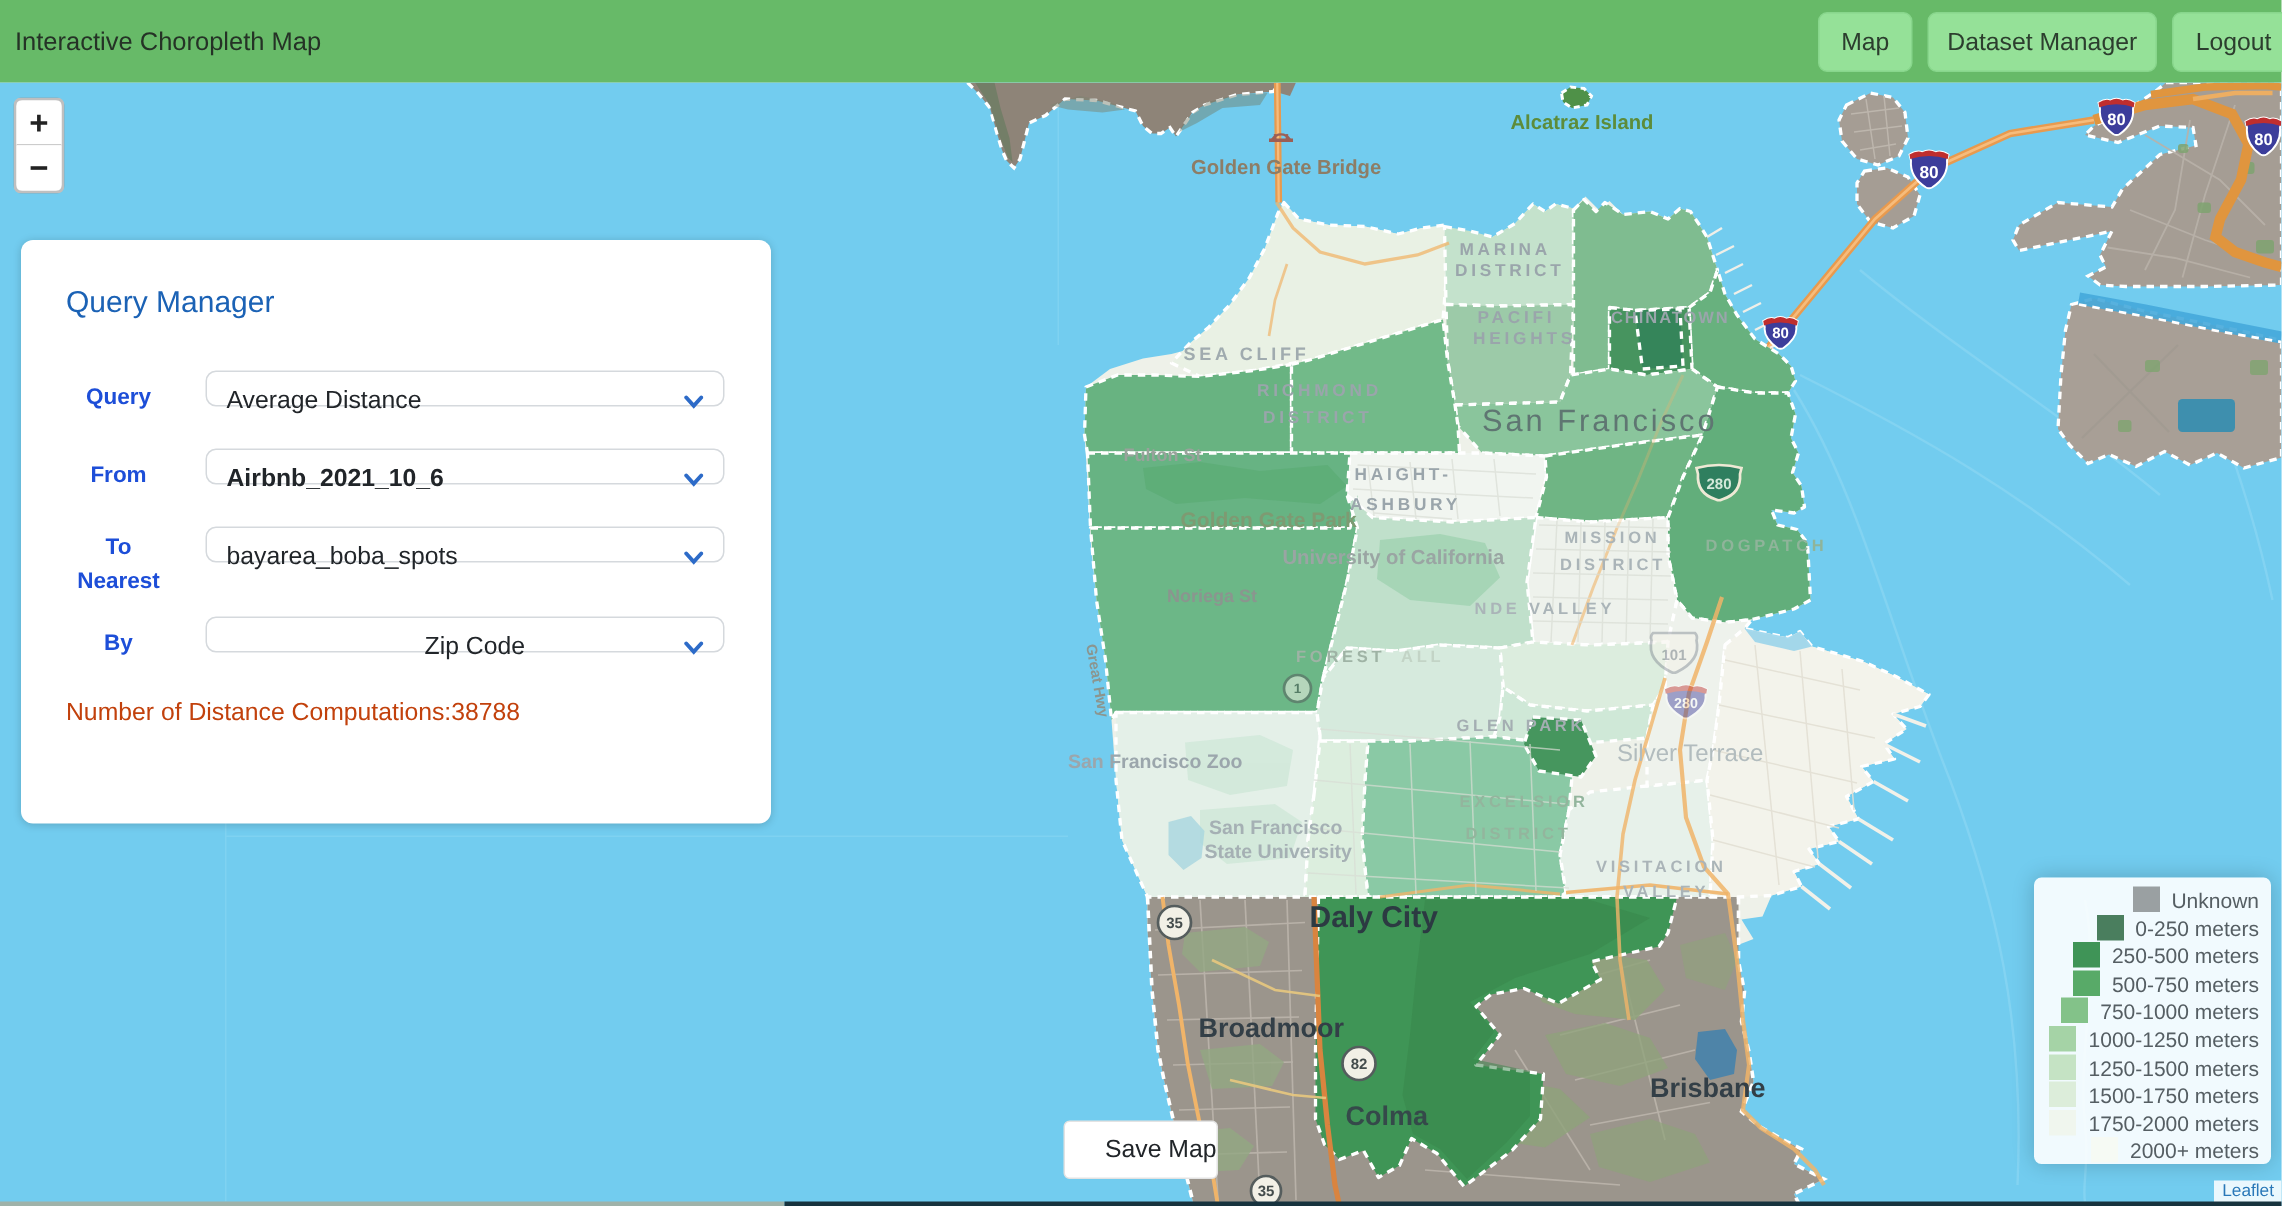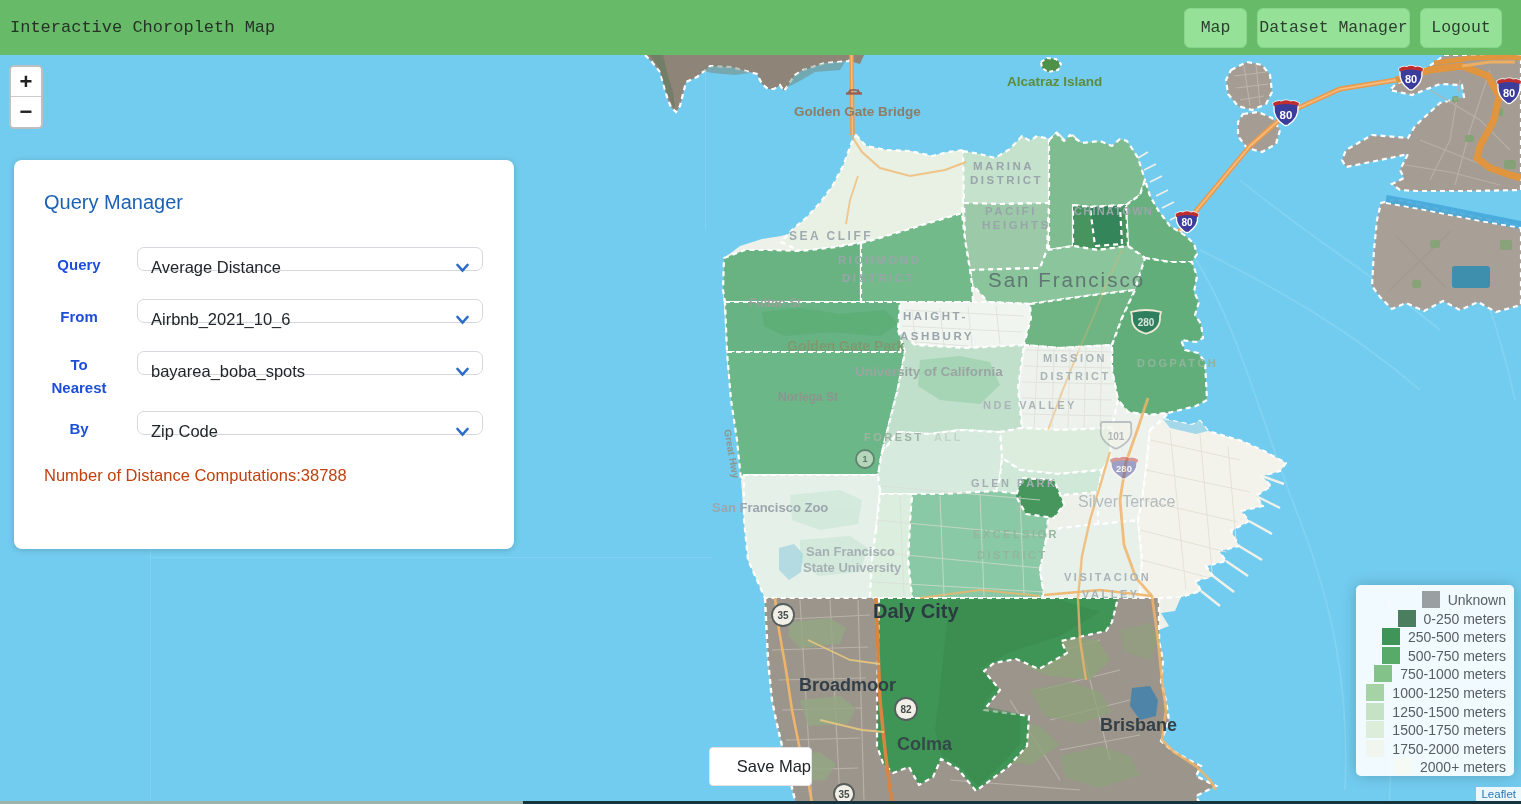--- a/index.html
+++ b/index.html
@@ -1,19 +1,19 @@
 <!DOCTYPE html>
 <html><head>
 <meta charset="utf-8">
 <style>
   * { box-sizing: border-box; margin: 0; padding: 0; }
   html,body { width:1521px; height:804px; overflow:hidden; font-family:"Liberation Sans",sans-serif; }
-  #navbar { position:absolute; left:0; top:0; width:1521px; height:55px; background:#67ba68; z-index:50;font-family:Liberation Mono, monospace; }
+  #navbar { position:absolute; left:0; top:0; width:1521px; height:55px; background:#67ba68; z-index:50; }
   #navtitle { position:absolute; left:10px; top:18px; font-size:17px; color:#253226; }
-  .navbtn { position:absolute; top:8px; height:40px; background:#95e198; border:1px solid #88d68c; border-radius:6px; color:#2c3e2e; font-size:16.5px; text-align:center; line-height:38px; }
+  .navbtn { position:absolute; top:8px; height:40px; background:#95e198; border:1px solid #88d68c; border-radius:6px; color:#2c3e2e; font-size:16.5px; text-align:center; line-height:38px;margin-left:28px; }
   #map { position:absolute; left:0; top:55px; width:1521px; height:749px; background:#72ccef; overflow:hidden; }
   #mapsvg { position:absolute; left:0; top:0; }
   #zoomctl { position:absolute; left:9px; top:10px; width:34px; border-radius:5px; border:2px solid rgba(0,0,0,0.25); background:#fff; z-index:30;}
   .zbtn { width:30px; height:30px; background:#fff; text-align:center; font-size:22px; font-weight:bold; color:#222; line-height:30px; }
   .zbtn.top { border-bottom:1px solid #ccc; border-radius:4px 4px 0 0; }
   .zbtn.bot { border-radius:0 0 4px 4px; }
   #qcard { position:absolute; left:14px; top:105px; width:500px; height:389px; background:#fff; border-radius:8px; box-shadow:0 1px 6px rgba(0,0,0,0.18); z-index:40; }
   #qtitle { position:absolute; left:30px; top:31px; font-size:20px; font-weight:normal; color:#1b62b5; }
   .qlabel { position:absolute; left:15px; width:100px; text-align:center; font-size:15px; font-weight:bold; color:#1d4ed8; line-height:23px; }
   .qsel { position:absolute; left:123px; width:346px; height:24px; background:#fff; border:1px solid #d5d9dd; border-radius:7px; font-size:16.5px; color:#212529; line-height:38px; padding-left:13px; }
@@ -334,29 +334,29 @@
       <div class="zbtn top">+</div>
       <div class="zbtn bot">−</div>
     </div>
   <div id="qcard">
     <div id="qtitle">Query Manager</div>
     <div class="qlabel" style="top:93px;">Query</div>
     <div class="qsel" style="top:87px;">Average Distance<svg class="chev" viewBox="0 0 13 12">
           <path d="M1.5 3 L6.5 8.5 L11.5 3" fill="none" stroke="#2d6bc8" stroke-width="2.6" stroke-linecap="round"></path>
         </svg></div>
     <div class="qlabel" style="top:145px;">From</div>
-    <div class="qsel" style="top:139px;">Airbnb_2021_10_6<svg class="chev" viewBox="0 0 13 12">
+    <div class="qsel" style="top:139px;font-weight:bold;">Airbnb_2021_10_6<svg class="chev" viewBox="0 0 13 12">
           <path d="M1.5 3 L6.5 8.5 L11.5 3" fill="none" stroke="#2d6bc8" stroke-width="2.6" stroke-linecap="round"></path>
         </svg></div>
     <div class="qlabel" style="top:193px;">To<br>Nearest</div>
     <div class="qsel" style="top:191px;">bayarea_boba_spots<svg class="chev" viewBox="0 0 13 12">
           <path d="M1.5 3 L6.5 8.5 L11.5 3" fill="none" stroke="#2d6bc8" stroke-width="2.6" stroke-linecap="round"></path>
         </svg></div>
     <div class="qlabel" style="top:257px;">By</div>
-    <div class="qsel" style="top:251px;">Zip Code<svg class="chev" viewBox="0 0 13 12">
+    <div class="qsel" style="top:251px;text-align:center;">Zip Code<svg class="chev" viewBox="0 0 13 12">
           <path d="M1.5 3 L6.5 8.5 L11.5 3" fill="none" stroke="#2d6bc8" stroke-width="2.6" stroke-linecap="round"></path>
         </svg></div>
     <div id="qnote">Number of Distance Computations:38788</div>
   </div>
   <div id="legend">
     <div class="lrow"><span class="lsw" style="background:#9aa0a2"></span>Unknown</div>
     <div class="lrow"><span class="lsw" style="background:#4a7e5e"></span>0-250 meters</div>
     <div class="lrow"><span class="lsw" style="background:#3f9457"></span>250-500 meters</div>
     <div class="lrow"><span class="lsw" style="background:#58aa68"></span>500-750 meters</div>
     <div class="lrow"><span class="lsw" style="background:#83c289"></span>750-1000 meters</div>

